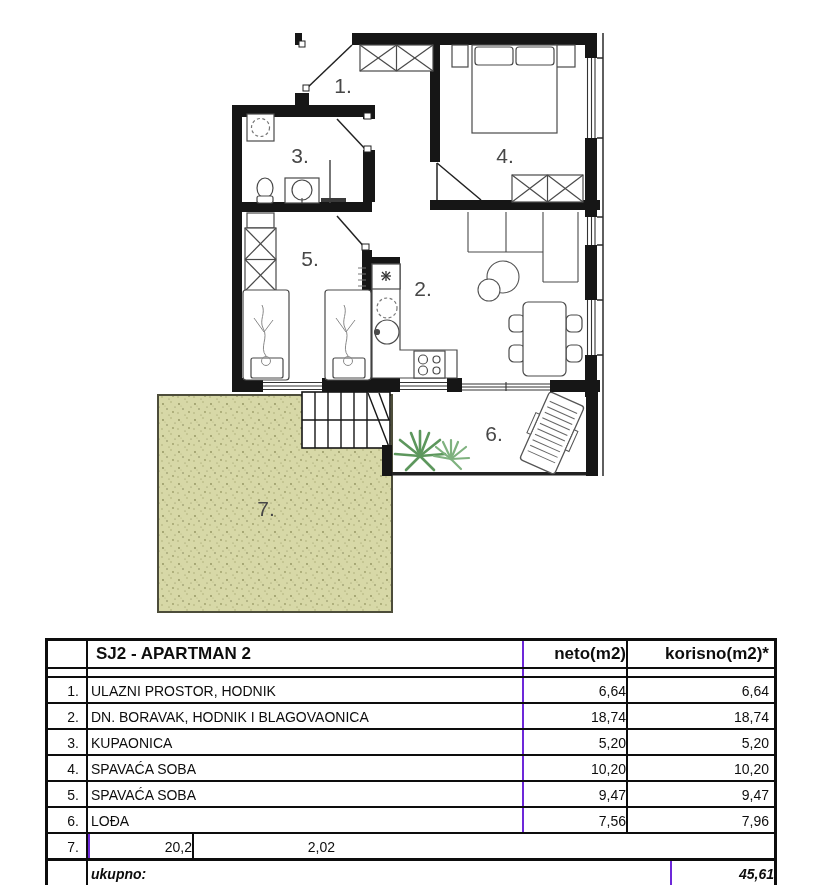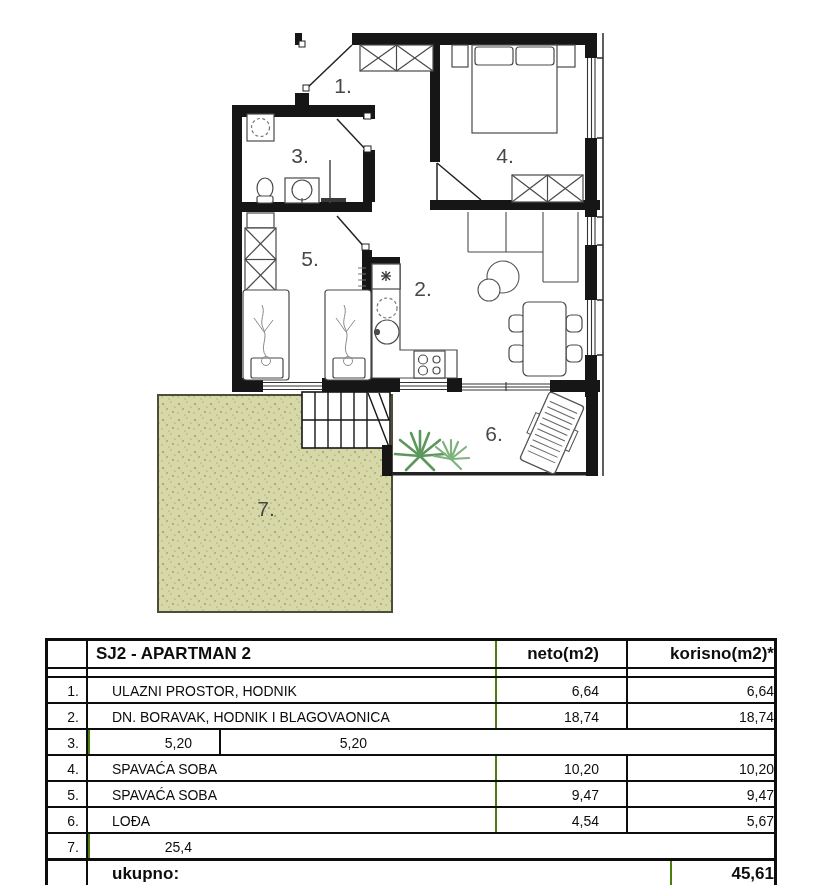--- a/index.html
+++ b/index.html
@@ -8,26 +8,26 @@
   svg text{font-family:"Liberation Sans",sans-serif;}
 
   
   .area-table{position:absolute;left:45px;top:638px;width:732px;box-sizing:border-box;
     border:3px solid #0d0d0d;background:#fff;}
   .trow{display:flex;align-items:center;box-sizing:border-box;}
   .thead{height:28px;border-bottom:2px solid #0d0d0d;font-weight:bold;font-size:17px;}
   .tsep{height:9px;border-bottom:2px solid #0d0d0d;}
   .tdata{height:26px;font-size:14px;border-bottom:2px solid #0d0d0d;box-shadow:0 2px 0 #ffffff inset;}
   .tdata .cell{padding-top:1px;}
-  .ttotal{height:26px;font-weight:bold;font-size:17px;border-top:1px solid #0d0d0d;}
+  .ttotal{height:26px;font-weight:bold;font-size:14px;border-top:1px solid #0d0d0d;font-style:italic;}
   .cell{box-sizing:border-box;height:100%;display:flex;align-items:center;}
   .c-num{width:40px;justify-content:flex-end;padding-right:7px;border-right:2px solid #0d0d0d;font-size:14px;font-weight:normal;}
-  .c-name{flex:1;padding-left:24px;}
-  .c-neto{width:104px;justify-content:flex-end;border-left:2px solid #4d7c0f;}
-  .c-kor{width:148px;justify-content:flex-end;border-left:2px solid #0d0d0d;margin-left:27px;}
+  .c-name{flex:1;padding-left:3px;}
+  .c-neto{width:104px;justify-content:flex-end;border-left:2px solid #6d28d9;}
+  .c-kor{width:148px;justify-content:flex-end;padding-right:5px;border-left:2px solid #0d0d0d;}
   .thead .c-name{padding-left:8px;}
 </style>
 </head>
 <body>
 
 <div class="plan-wrap">
 <svg width="815" height="632" viewBox="0 0 815 632" xmlns="http://www.w3.org/2000/svg">
   <defs>
     <pattern id="speckle" width="16" height="16" patternUnits="userSpaceOnUse">
       <rect width="16" height="16" fill="#d7d8a7"></rect>
@@ -351,44 +351,46 @@
     <div class="cell c-kor">6,64</div>
   </div>
   <div class="trow tdata">
     <div class="cell c-num">2.</div>
     <div class="cell c-name">DN. BORAVAK, HODNIK I BLAGOVAONICA</div>
     <div class="cell c-neto">18,74</div>
     <div class="cell c-kor">18,74</div>
   </div>
   <div class="trow tdata">
     <div class="cell c-num">3.</div>
+    <div class="cell c-name">KUPAONICA</div>
     <div class="cell c-neto">5,20</div>
     <div class="cell c-kor">5,20</div>
   </div>
   <div class="trow tdata">
     <div class="cell c-num">4.</div>
     <div class="cell c-name">SPAVAĆA SOBA</div>
     <div class="cell c-neto">10,20</div>
     <div class="cell c-kor">10,20</div>
   </div>
   <div class="trow tdata">
     <div class="cell c-num">5.</div>
     <div class="cell c-name">SPAVAĆA SOBA</div>
     <div class="cell c-neto">9,47</div>
     <div class="cell c-kor">9,47</div>
   </div>
   <div class="trow tdata">
     <div class="cell c-num">6.</div>
     <div class="cell c-name">LOĐA</div>
-    <div class="cell c-neto">4,54</div>
-    <div class="cell c-kor">5,67</div>
+    <div class="cell c-neto">7,56</div>
+    <div class="cell c-kor">7,96</div>
   </div>
   <div class="trow tdata">
     <div class="cell c-num">7.</div>
-    <div class="cell c-neto">25,4</div>
+    <div class="cell c-neto">20,2</div>
+    <div class="cell c-kor">2,02</div>
   </div>
 
   <div class="trow ttotal">
     <div class="cell c-num"></div>
     <div class="cell c-name">ukupno:</div>
     <div class="cell c-neto">45,61</div>
   </div>
 </div>
 
 </body></html>

